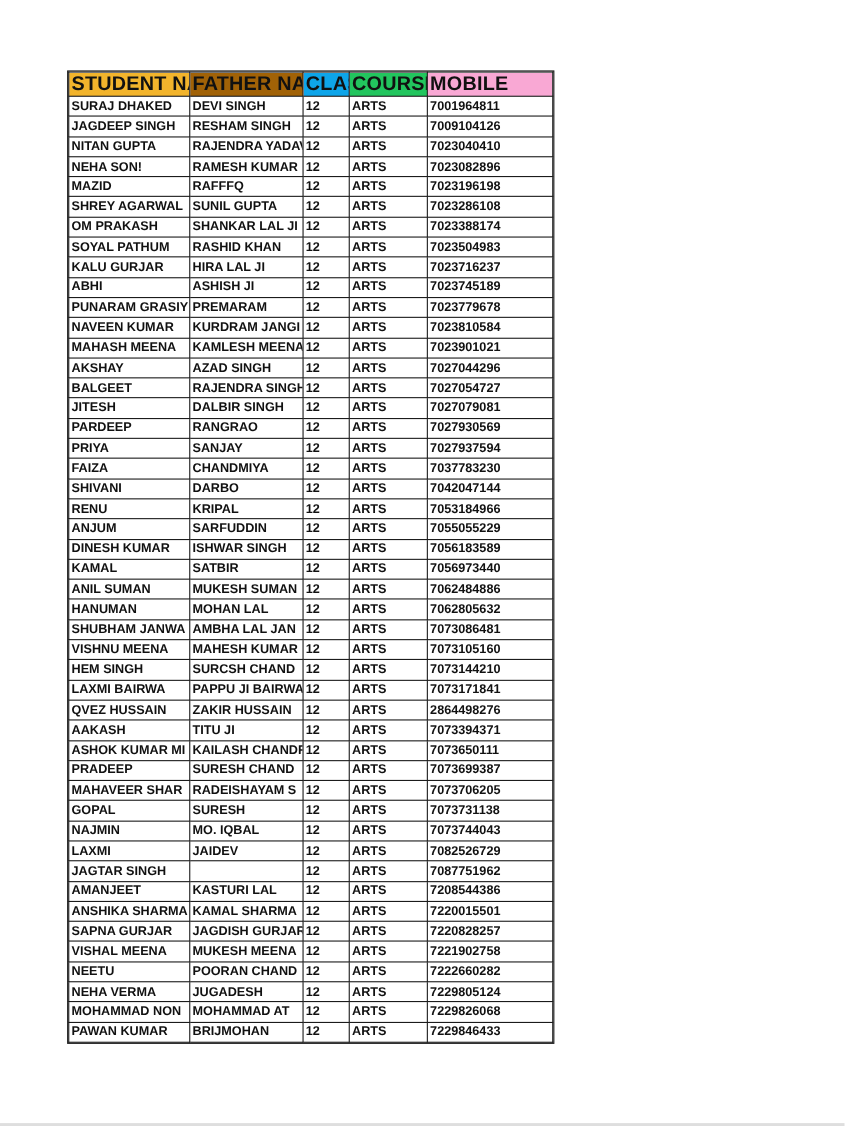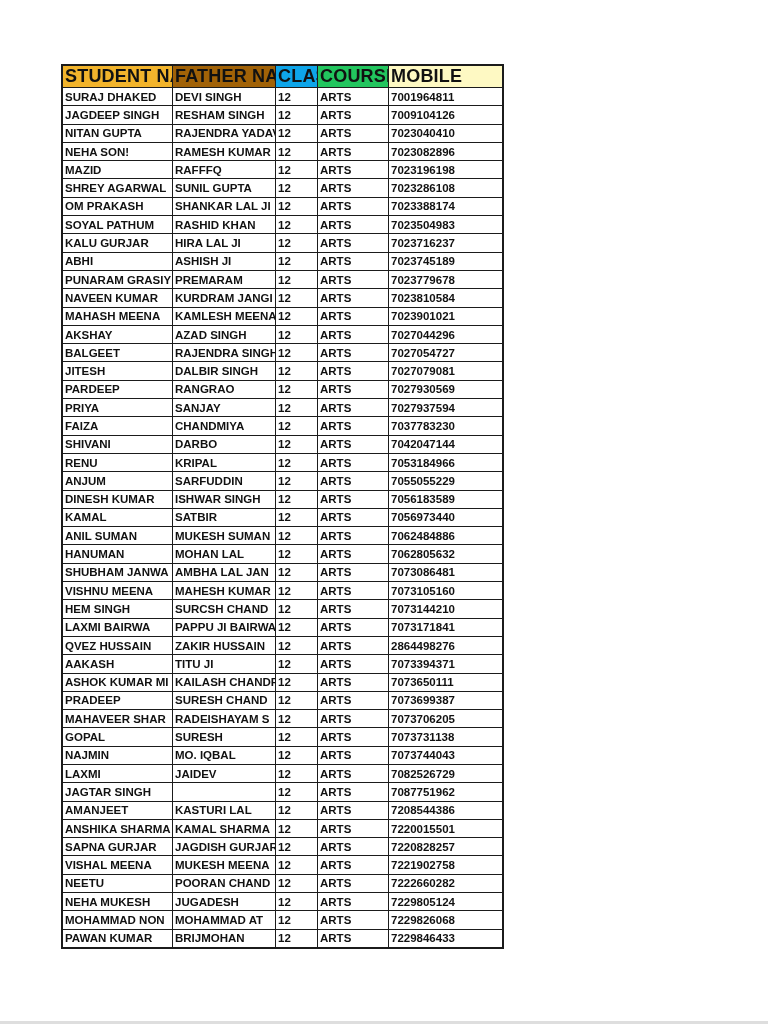--- a/index.html
+++ b/index.html
@@ -71,21 +71,21 @@
       <col class="c-class">
       <col class="c-course">
       <col class="c-mobile">
     </colgroup>
     <thead>
       <tr>
         <th style="background: rgb(242, 180, 44);">STUDENT NAME</th>
         <th style="background: #a16207; margin-left: 23px;">FATHER NAME</th>
         <th style="background: #0ea5e9;">CLASS</th>
         <th style="background: #22c55e;">COURSE</th>
-        <th style="background: #fef9c3; margin-top: 48px;">MOBILE</th>
+        <th style="background: #f9a8d4; margin-top: 48px;">MOBILE</th>
       </tr>
     </thead>
     <tbody id="table-body">
         <tr>
           <td>SURAJ DHAKED</td>
           <td>DEVI SINGH</td>
           <td>12</td>
           <td>ARTS</td>
           <td>7001964811</td>
         </tr>
@@ -384,21 +384,21 @@
           <td>7221902758</td>
         </tr>
         <tr>
           <td>NEETU</td>
           <td>POORAN CHAND</td>
           <td>12</td>
           <td>ARTS</td>
           <td>7222660282</td>
         </tr>
         <tr>
-          <td>NEHA MUKESH</td>
+          <td>NEHA VERMA</td>
           <td>JUGADESH</td>
           <td>12</td>
           <td>ARTS</td>
           <td>7229805124</td>
         </tr>
         <tr>
           <td>MOHAMMAD NON</td>
           <td>MOHAMMAD AT</td>
           <td>12</td>
           <td>ARTS</td>

